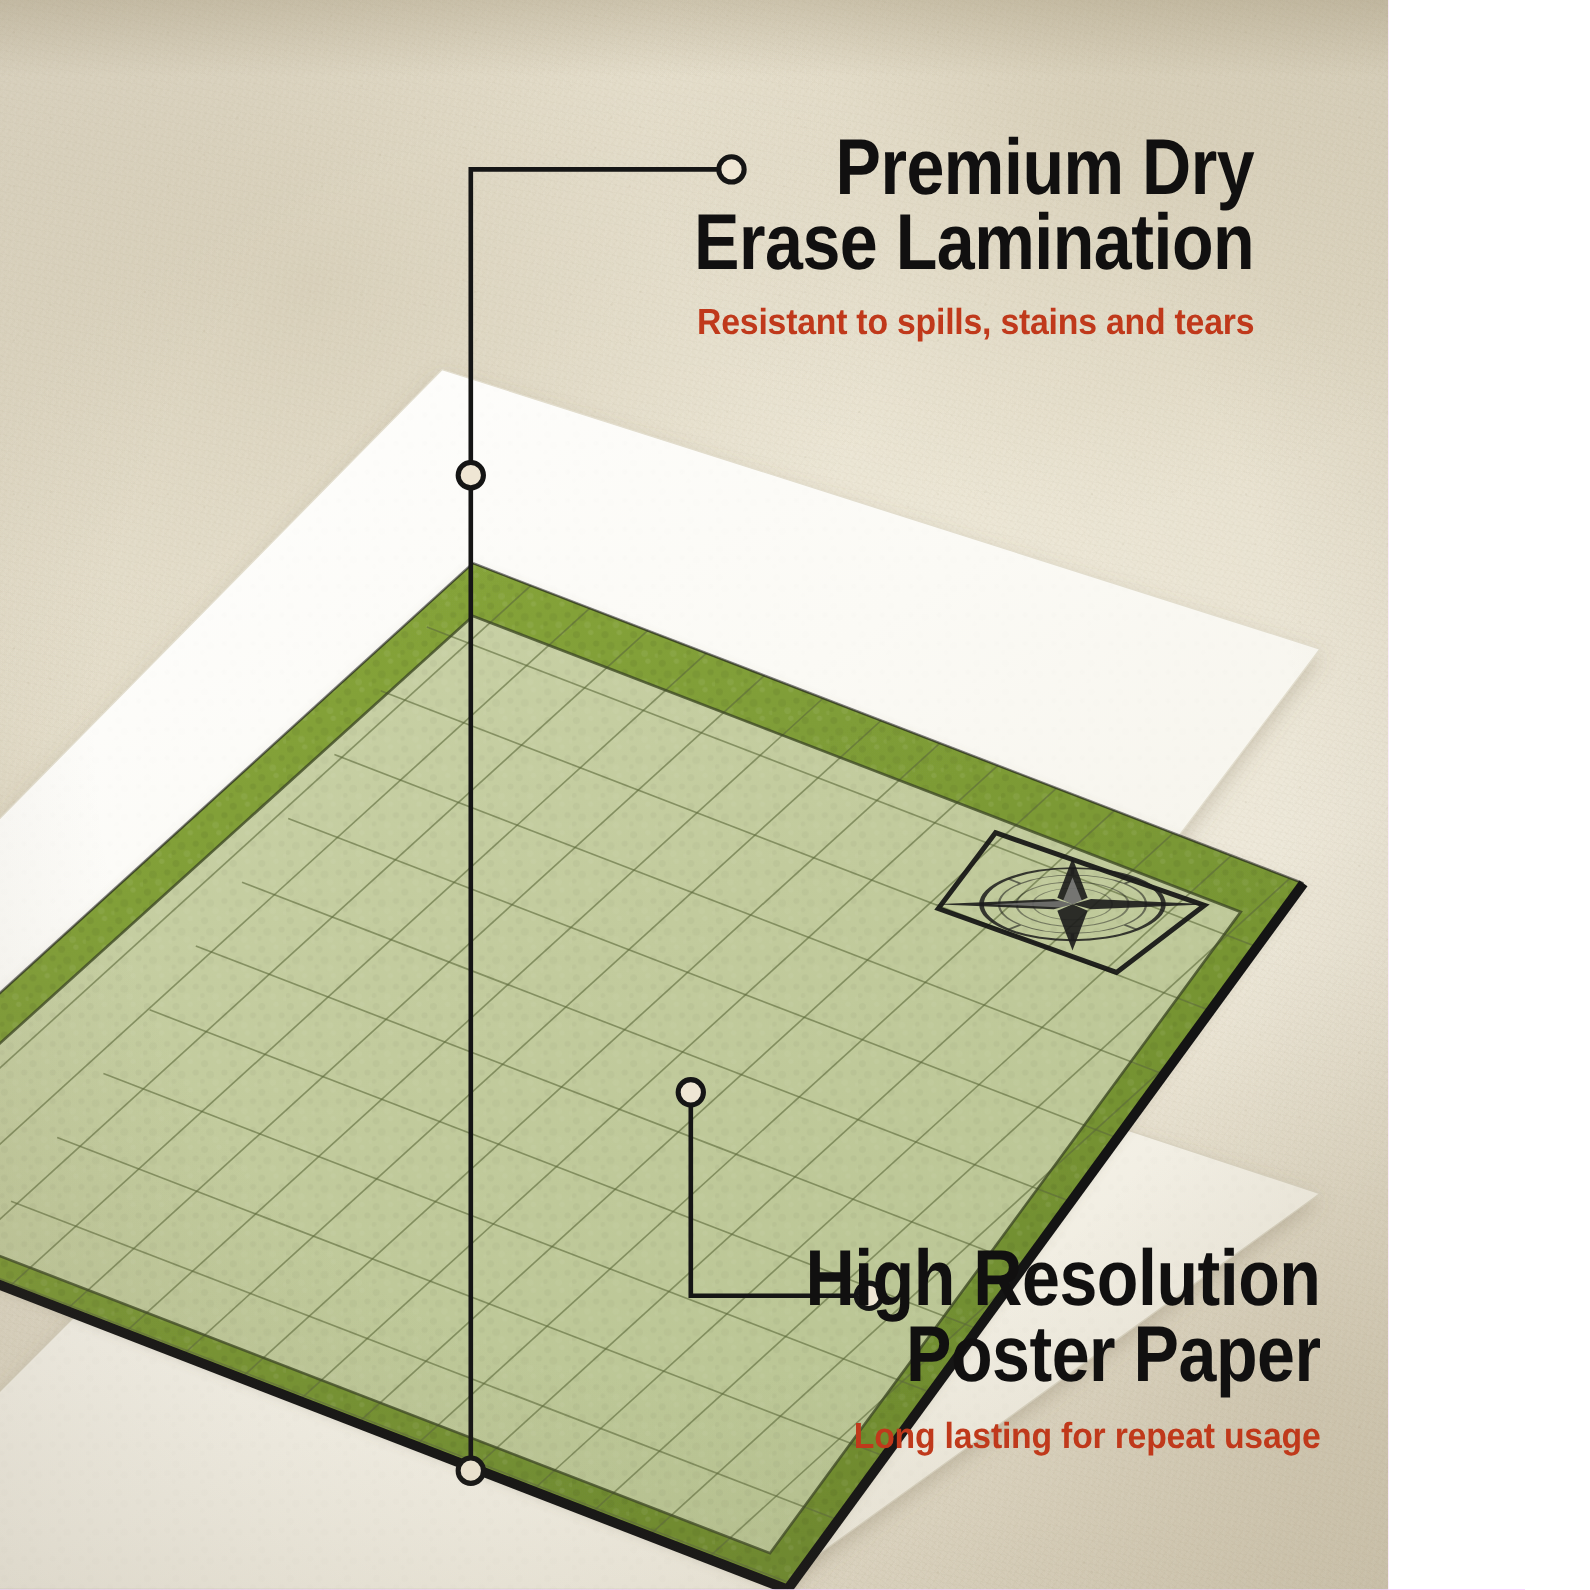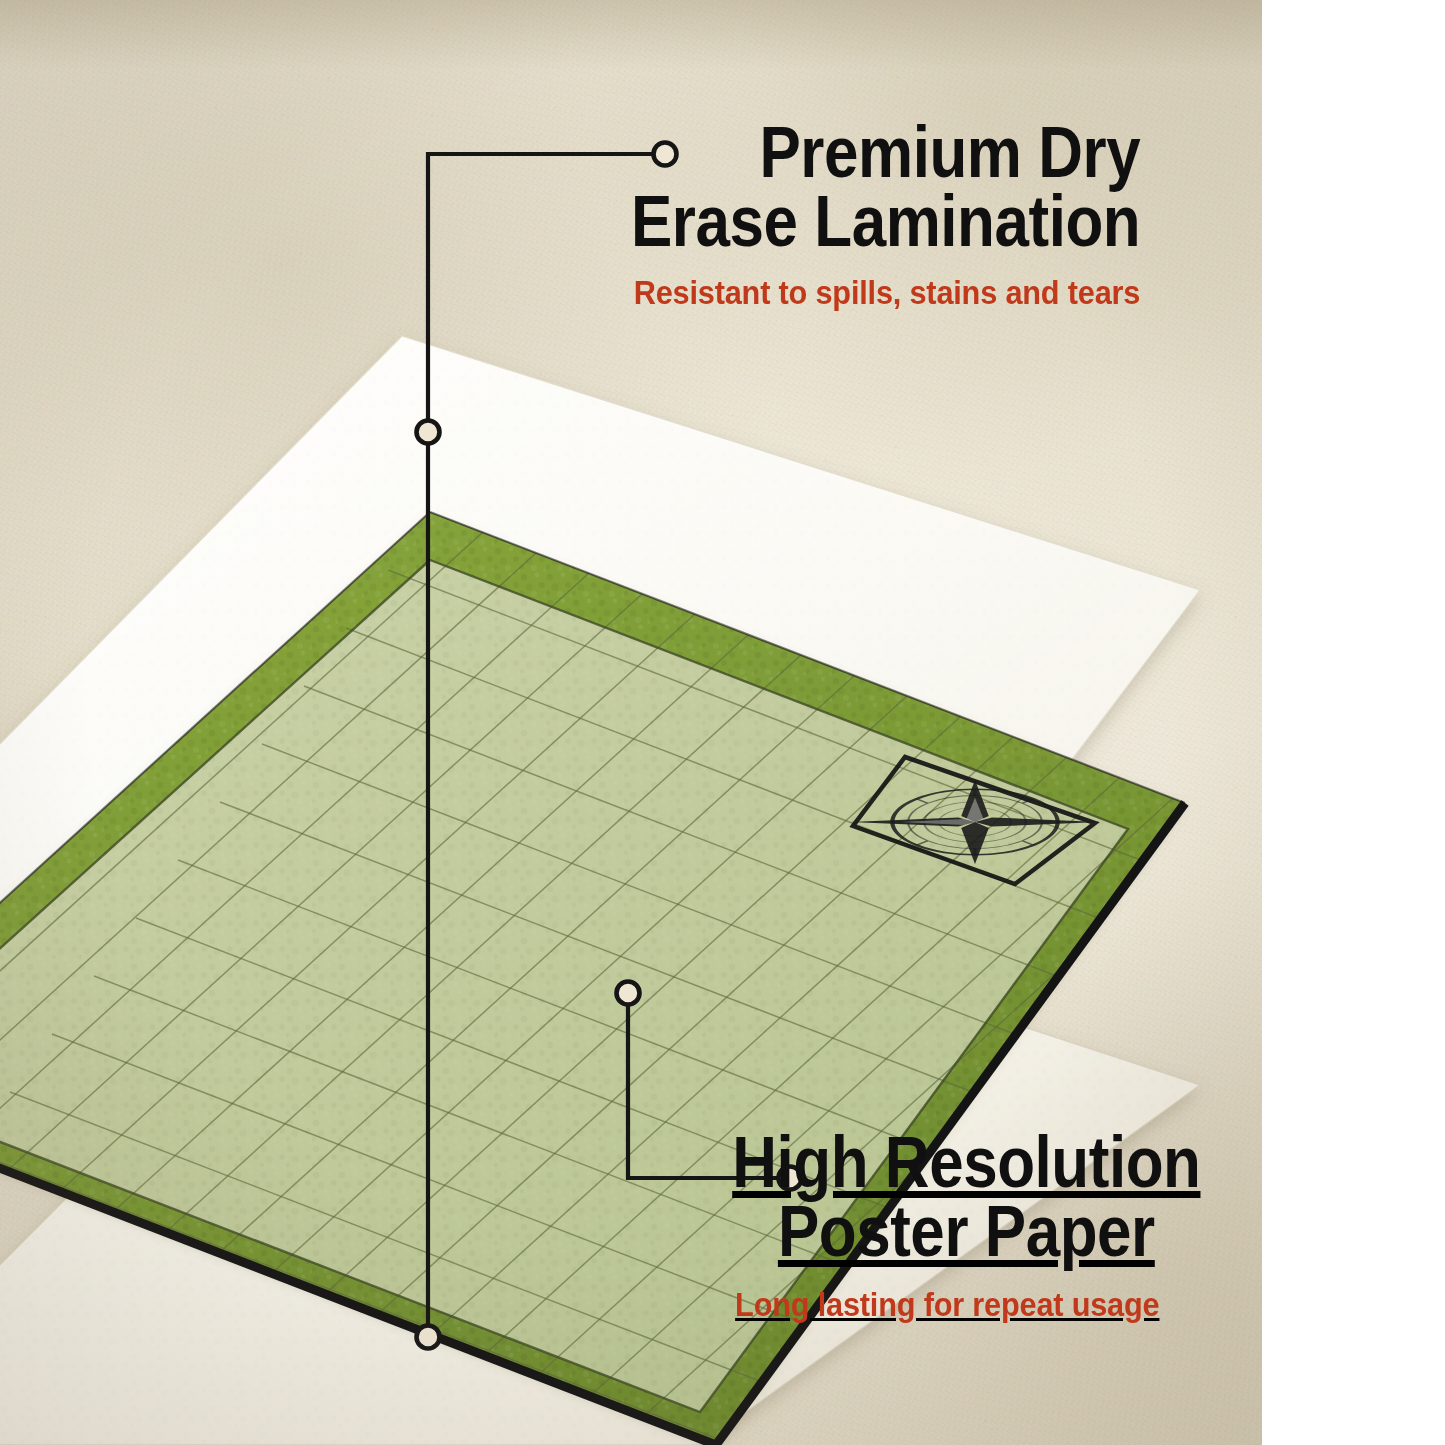--- a/index.html
+++ b/index.html
@@ -80,21 +80,21 @@
     letter-spacing: -0.2px;
     white-space: nowrap;
     transform: scaleX(.93);
     transform-origin: right center;
   }
 
   #top-text { right: 122px; top: 118px; text-align: right; }
   #top-text .headline { font-size: 72px; }
   #top-text .subline  { font-size: 33px; margin-top: 18px; }
 
-  #bottom-text { right: 62px; top: 1128px; text-align: center; text-decoration: underline; }
+  #bottom-text { right: 62px; top: 1128px; text-align: right; }
   #bottom-text .headline { font-size: 72px; }
   #bottom-text .subline  { font-size: 33px; margin-top: 20px; }
 </style>
 </head>
 <body>
 
 <div id="stage">
 
   <div class="bg-base"></div>
   <div class="bg-grain"></div>

